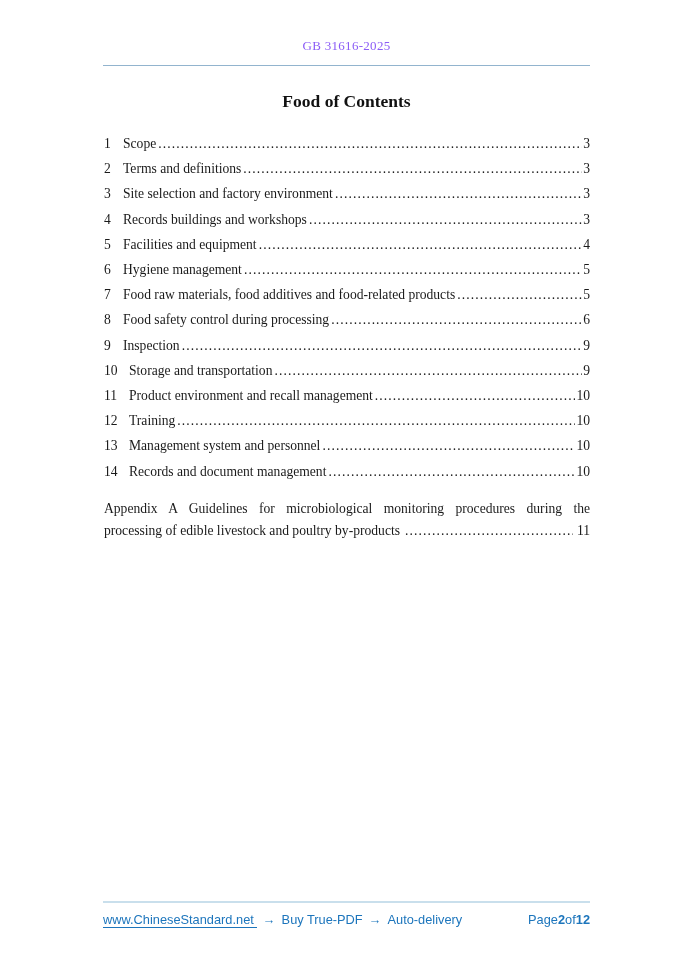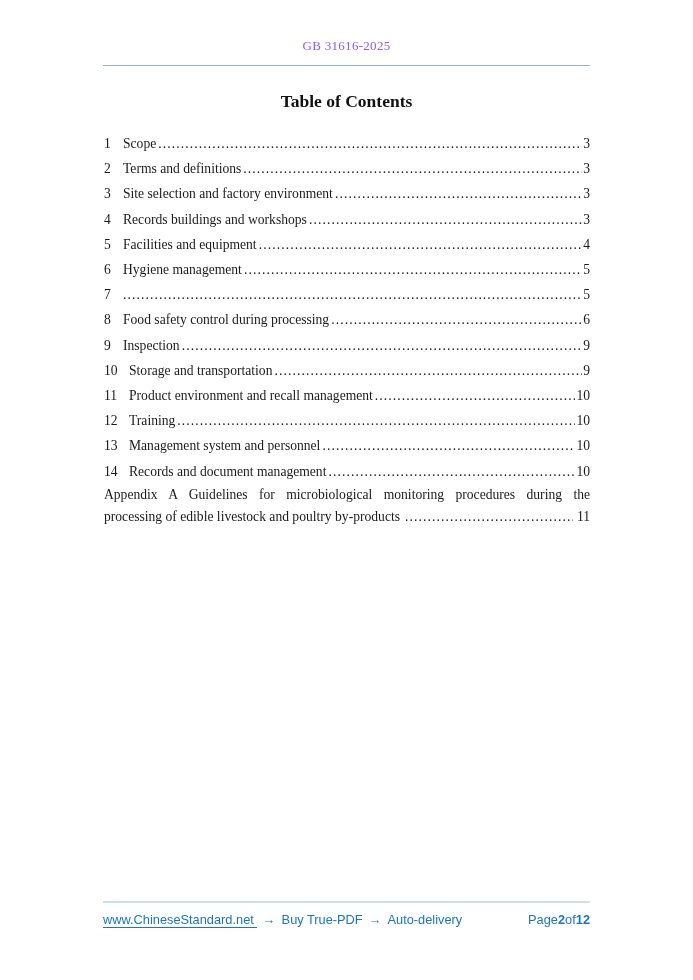--- a/index.html
+++ b/index.html
@@ -27,21 +27,21 @@
   .toc-num { min-width: 19px; flex: 0 0 auto; }
   .toc-row.two-digit .toc-num { min-width: 25px; }
   .toc-label { flex: 0 0 auto; padding-right: 2px; }
   .toc-leader { flex: 1 1 auto; min-width: 8px; overflow: hidden; }
   .toc-leader::after {
     content: "........................................................................................................................................................";
     letter-spacing: 1.1px;
   }
   .toc-page { flex: 0 0 auto; padding-left: 1px; }
 
-  .toc-appendix { margin-top: 0; font-size: 13.6px; line-height: 22.6px; }
+  .toc-appendix { margin-top: 14px; font-size: 13.6px; line-height: 22.6px; }
   .appendix-line1 { text-align: justify; text-align-last: justify; white-space: nowrap; }
   .appendix-line2 { display: flex; align-items: baseline; white-space: nowrap; }
   .appendix-line2 .toc-leader { margin-left: 3px; }
   .appendix-line2 .toc-page { padding-left: 4px; }
 
   .doc-footer { position: absolute; top: 901px; left: 103px; right: 103px; }
   .doc-footer-rule { height: 2px; background: #c9dfec; }
   .doc-footer-row {
     margin-top: 9px; display: flex; justify-content: space-between; align-items: baseline;
     font-family: "Liberation Sans", sans-serif; font-size: 12.8px; color: #1c75bc;
@@ -49,21 +49,21 @@
   .footer-left { display: inline-flex; gap: 6px; align-items: baseline; justify-content: center; }
   .footer-link { border-bottom: 1px solid #1c75bc; padding-right: 3px; padding-bottom: 0px; cursor: pointer; }
   .footer-right { display: inline-flex; align-items: baseline; }
   .bold { font-weight: bold; }
 </style>
 </head>
 <body>
 
 <div class="doc-header-code">GB 31616-2025</div>
 <div class="doc-header-rule"></div>
-<div class="doc-title">Table of Contents</div>
+<div class="doc-title">Food of Contents</div>
 
 <div class="toc">
   <div class="toc-row">
     <span class="toc-num">1</span>
       <span class="toc-label">Scope</span>
       <span class="toc-leader"></span>
       <span class="toc-page">3</span>
   </div>
   <div class="toc-row">
     <span class="toc-num">2</span>
@@ -90,20 +90,21 @@
       <span class="toc-page">4</span>
   </div>
   <div class="toc-row">
     <span class="toc-num">6</span>
       <span class="toc-label">Hygiene management</span>
       <span class="toc-leader"></span>
       <span class="toc-page">5</span>
   </div>
   <div class="toc-row">
     <span class="toc-num">7</span>
+      <span class="toc-label">Food raw materials, food additives and food-related products</span>
       <span class="toc-leader"></span>
       <span class="toc-page">5</span>
   </div>
   <div class="toc-row">
     <span class="toc-num">8</span>
       <span class="toc-label">Food safety control during processing</span>
       <span class="toc-leader"></span>
       <span class="toc-page">6</span>
   </div>
   <div class="toc-row">

